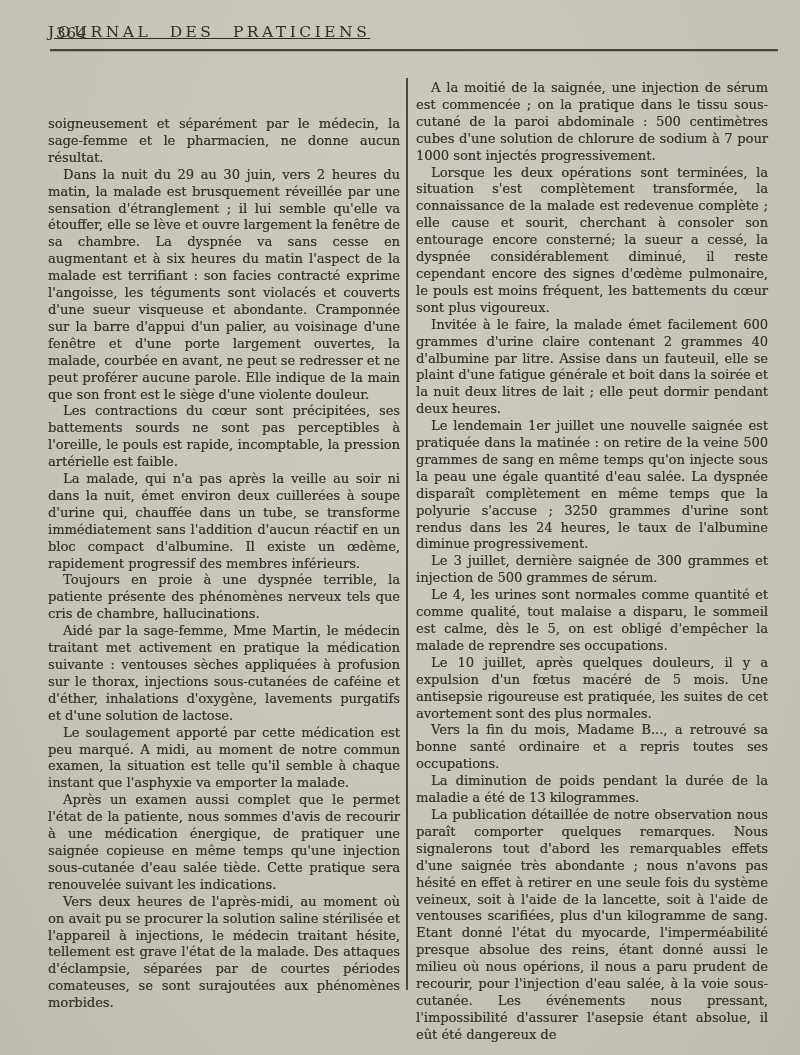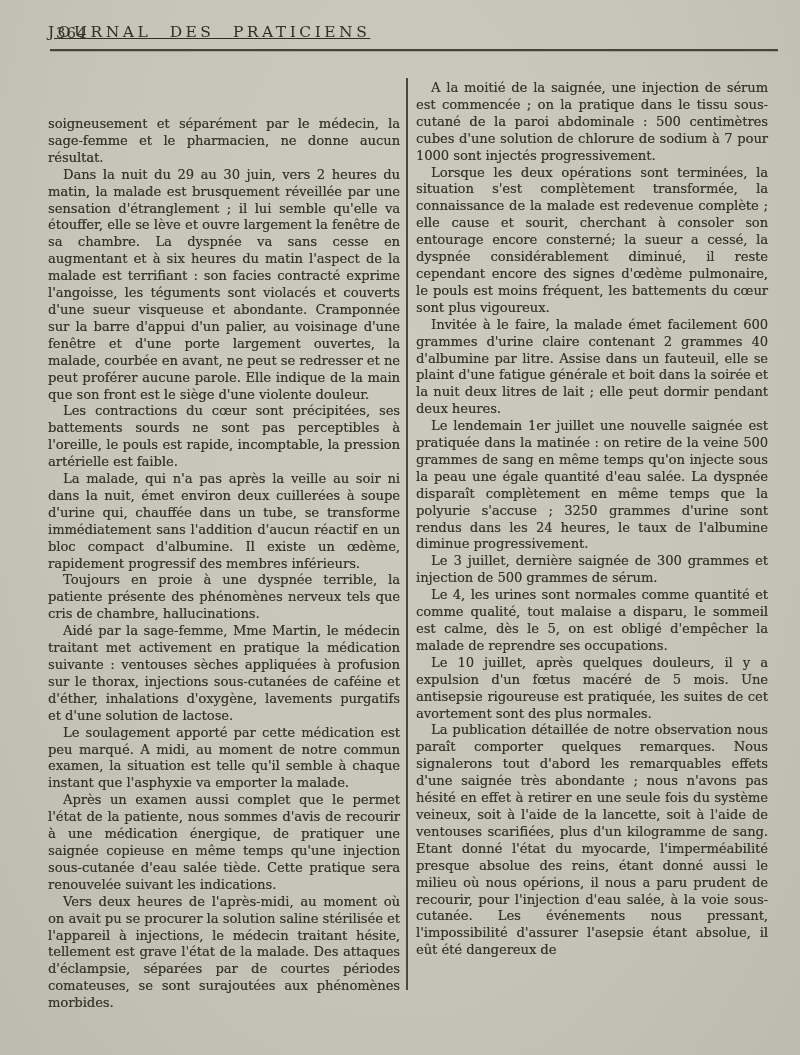--- a/index.html
+++ b/index.html
@@ -122,18 +122,20 @@
     </div>
 
     <div class="column right">
       <p>A la moitié de la saignée, une injection de sérum est commencée ; on la pratique dans le tissu sous-cutané de la paroi abdominale : 500 centimètres cubes d'une solution de chlorure de sodium à 7 pour 1000 sont injectés progressivement.</p>
       <p>Lorsque les deux opérations sont terminées, la situation s'est complètement transformée, la connaissance de la malade est redevenue complète ; elle cause et sourit, cherchant à consoler son entourage encore consterné; la sueur a cessé, la dyspnée considérablement diminué, il reste cependant encore des signes d'œdème pulmonaire, le pouls est moins fréquent, les battements du cœur sont plus vigoureux.</p>
       <p>Invitée à le faire, la malade émet facilement 600 grammes d'urine claire contenant 2 grammes 40 d'albumine par litre. Assise dans un fauteuil, elle se plaint d'une fatigue générale et boit dans la soirée et la nuit deux litres de lait ; elle peut dormir pendant deux heures.</p>
       <p>Le lendemain 1er juillet une nouvelle saignée est pratiquée dans la matinée : on retire de la veine 500 grammes de sang en même temps qu'on injecte sous la peau une égale quantité d'eau salée. La dyspnée disparaît complètement en même temps que la polyurie s'accuse ; 3250 grammes d'urine sont rendus dans les 24 heures, le taux de l'albumine diminue progressivement.</p>
       <p>Le 3 juillet, dernière saignée de 300 grammes et injection de 500 grammes de sérum.</p>
       <p>Le 4, les urines sont normales comme quantité et comme qualité, tout malaise a disparu, le sommeil est calme, dès le 5, on est obligé d'empêcher la malade de reprendre ses occupations.</p>
       <p>Le 10 juillet, après quelques douleurs, il y a expulsion d'un fœtus macéré de 5 mois. Une antisepsie rigoureuse est pratiquée, les suites de cet avortement sont des plus normales.</p>
+      <p>Vers la fin du mois, Madame B..., a retrouvé sa bonne santé ordinaire et a repris toutes ses occupations.</p>
+      <p>La diminution de poids pendant la durée de la maladie a été de 13 kilogrammes.</p>
       <p>La publication détaillée de notre observation nous paraît comporter quelques remarques. Nous signalerons tout d'abord les remarquables effets d'une saignée très abondante ; nous n'avons pas hésité en effet à retirer en une seule fois du système veineux, soit à l'aide de la lancette, soit à l'aide de ventouses scarifiées, plus d'un kilogramme de sang. Etant donné l'état du myocarde, l'imperméabilité presque absolue des reins, étant donné aussi le milieu où nous opérions, il nous a paru prudent de recourir, pour l'injection d'eau salée, à la voie sous-cutanée. Les événements nous pressant, l'impossibilité d'assurer l'asepsie étant absolue, il eût été dangereux de</p>
     </div>
 
   </div>
 
 </div>
 
 </body></html>

